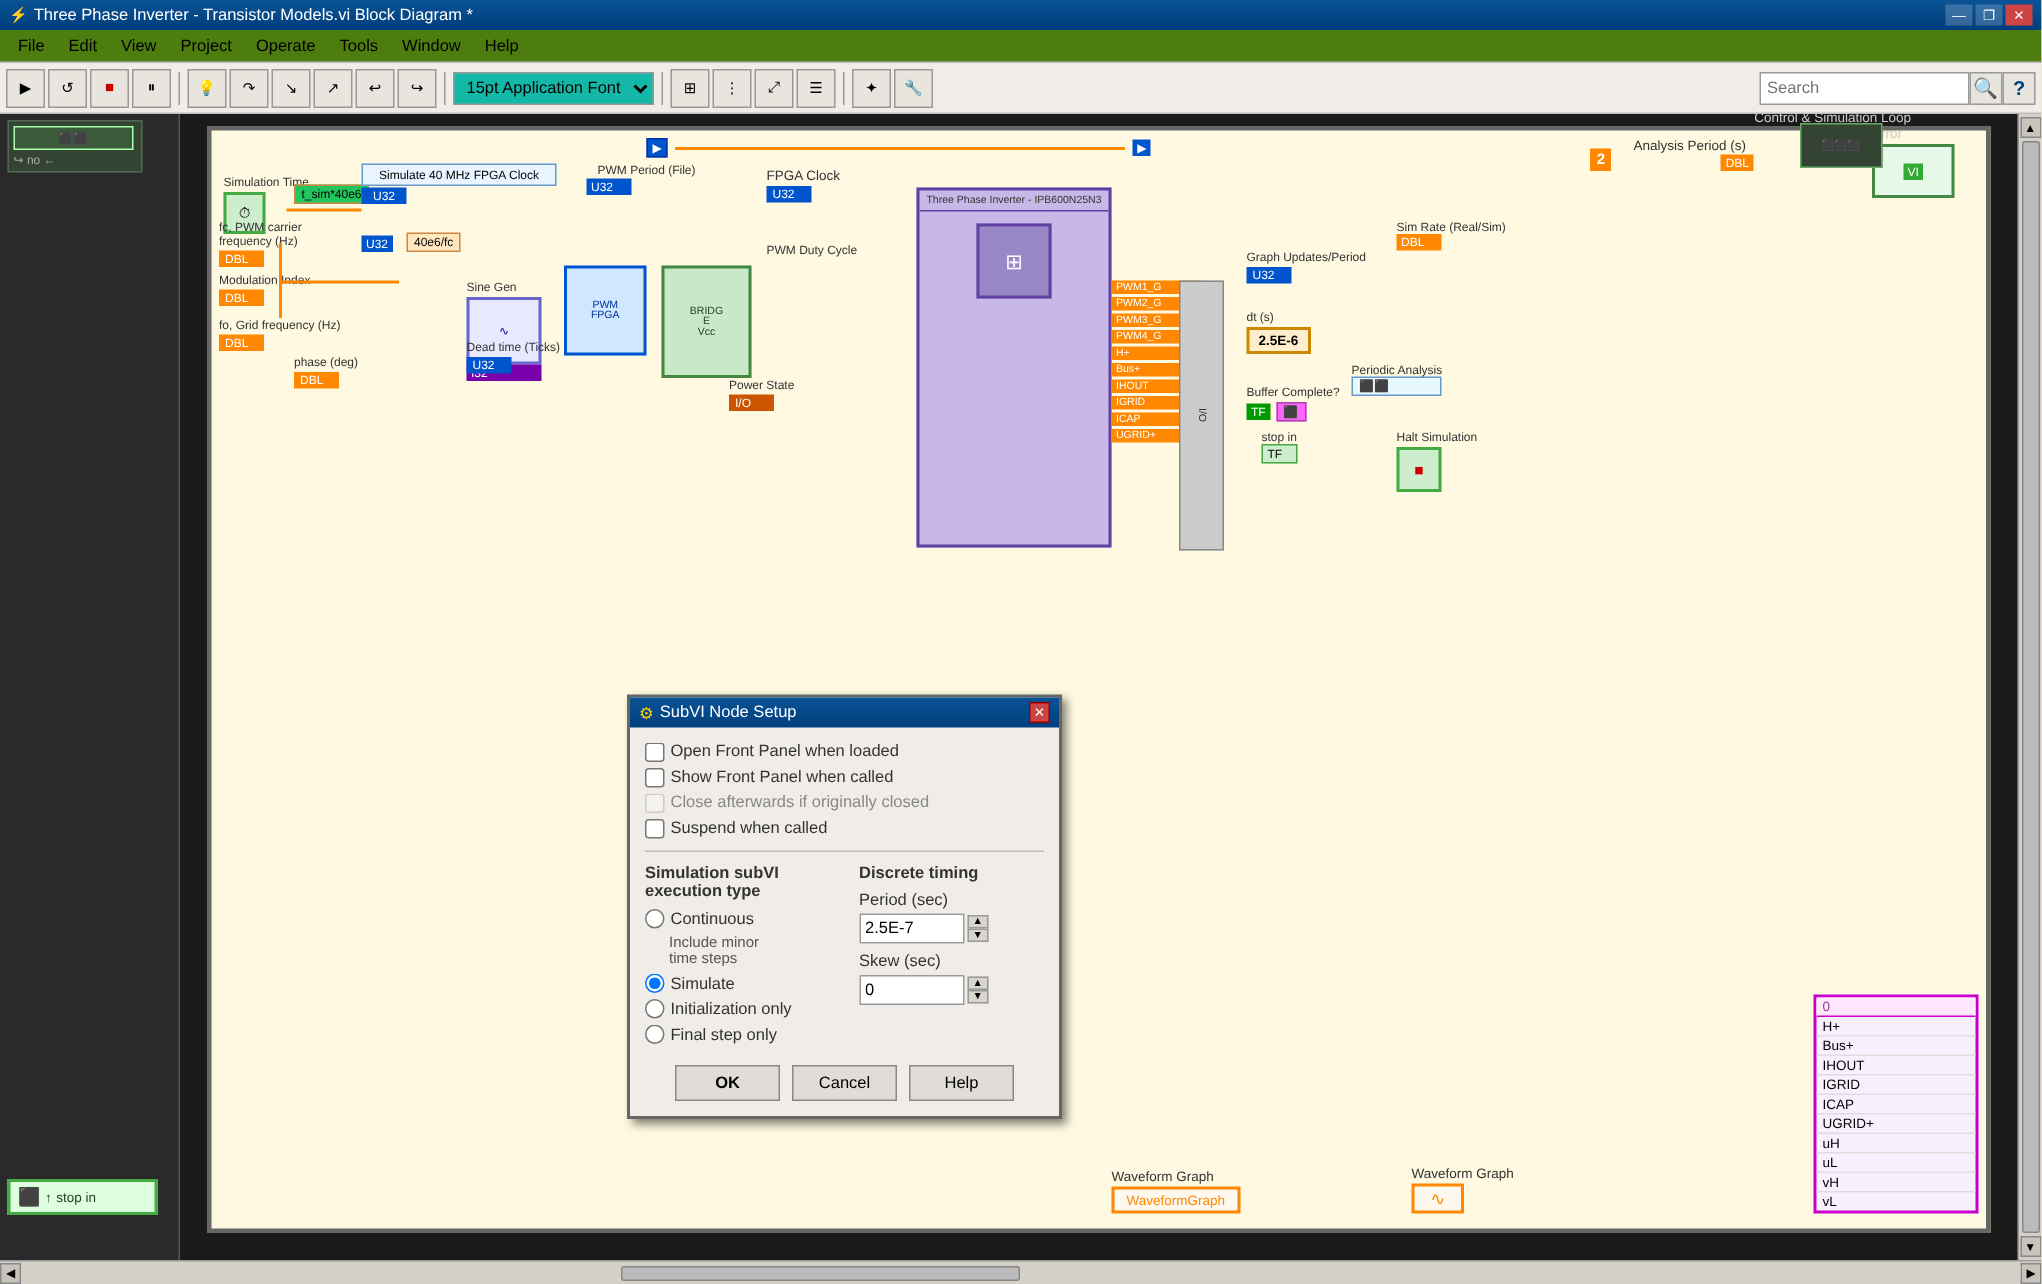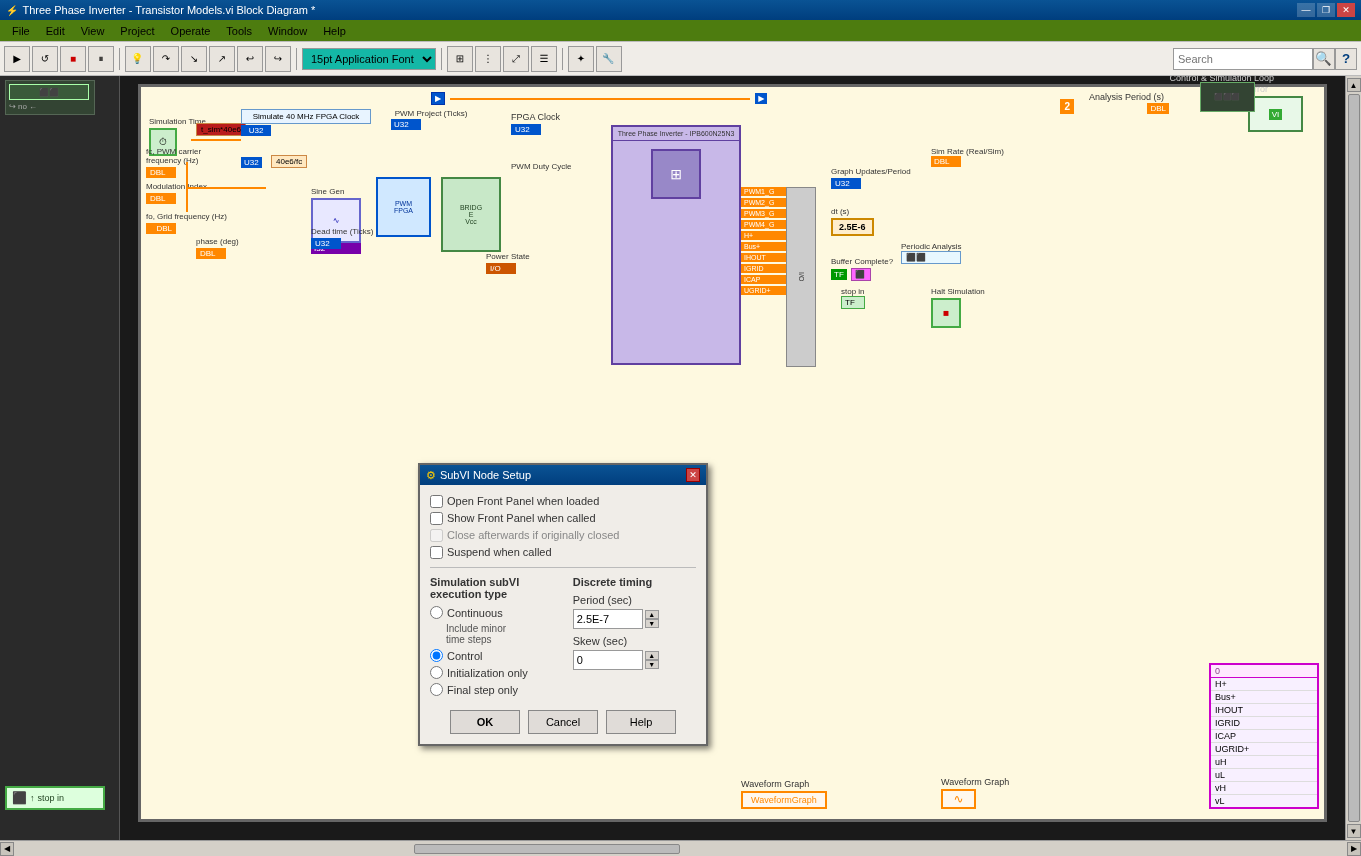--- a/index.html
+++ b/index.html
@@ -149,45 +149,45 @@
 
         <div style="position:absolute; top:5px; right:160px; font-size:9px; color:#333;">Analysis Period (s)</div>
         <div style="position:absolute; top:16px; right:155px; background:#ff8800; color:white; padding:1px 3px; font-size:8px;">DBL</div>
         <div style="position:absolute; top:12px; right:250px; background:#ff8800; color:white; padding:2px 4px; font-size:10px; font-weight:bold;">2</div>
 
         <div style="position:absolute; top:30px; left:8px;">
           <div style="font-size:8px; color:#333; margin-bottom:2px;">Simulation Time</div>
           <div style="background:#cceecc; border:2px solid #44aa44; width:28px; height:28px; display:flex; align-items:center; justify-content:center; font-size:10px;">⏱</div>
         </div>
 
-        <div style="position:absolute; top:36px; left:55px; background:#b91c1c; border:1px solid #cc8844; padding:1px 4px; font-size:8px;">t_sim*40e6</div>
+        <div style="position:absolute; top:36px; left:55px; background:#22c55e; border:1px solid #cc8844; padding:1px 4px; font-size:8px;">t_sim*40e6</div>
 
         <div style="position:absolute; top:22px; left:100px;">
           <div style="background:#e8f4ff; border:1px solid #6699cc; padding:2px 6px; font-size:8px; width:130px; text-align:center;">Simulate 40 MHz FPGA Clock</div>
           <div style="background:#0055cc; color:white; padding:1px 3px; font-size:8px; width:30px; text-align:center; margin-top:1px;">U32</div>
         </div>
 
         <div style="position:absolute; top:22px; left:250px;">
-          <div style="font-size:8px; color:#333; text-align:center; width:80px;">PWM Project (Ticks)</div>
+          <div style="font-size:8px; color:#333; text-align:center; width:80px;">PWM Period (File)</div>
           <div style="background:#0055cc; color:white; padding:1px 3px; font-size:8px; width:30px; margin-top:1px;">U32</div>
         </div>
 
         <div style="position:absolute; top:60px; left:5px;">
           <div style="font-size:8px; color:#333; margin-bottom:2px; width:90px;">fc, PWM carrier<br>frequency (Hz)</div>
           <div style="background:#ff8800; color:white; padding:1px 4px; font-size:8px; width:30px;">DBL</div>
         </div>
         <div style="position:absolute; top:70px; left:100px; background:#0055cc; color:white; padding:1px 3px; font-size:8px;">U32</div>
         <div style="position:absolute; top:68px; left:130px; background:#ffe8c0; border:1px solid #cc8844; padding:1px 4px; font-size:8px;">40e6/fc</div>
 
         <div style="position:absolute; top:95px; left:5px;">
           <div style="font-size:8px; color:#333; margin-bottom:2px;">Modulation Index</div>
           <div style="background:#ff8800; color:white; padding:1px 4px; font-size:8px; width:30px;">DBL</div>
         </div>
 
-        <div style="position:absolute; top:125px; left:5px;text-align:right;">
+        <div style="position:absolute; top:125px; left:5px;">
           <div style="font-size:8px; color:#333; margin-bottom:2px;">fo, Grid frequency (Hz)</div>
           <div style="background:#ff8800; color:white; padding:1px 4px; font-size:8px; width:30px;">DBL</div>
         </div>
 
         <div style="position:absolute; top:150px; left:55px;">
           <div style="font-size:8px; color:#333; margin-bottom:2px;">phase (deg)</div>
           <div style="background:#ff8800; color:white; padding:1px 4px; font-size:8px; width:30px;">DBL</div>
         </div>
 
         <div style="position:absolute; top:100px; left:170px;">
@@ -384,21 +384,21 @@
         <div class="dialog-section-label">Simulation subVI<br>execution type</div>
 
         <div class="radio-row">
           <input type="radio" name="exectype" id="r1" style="">
           <label for="r1">Continuous</label>
         </div>
         <div class="sub-label">Include minor<br>time steps</div>
 
         <div class="radio-row">
           <input type="radio" name="exectype" id="r2" checked="" style="">
-          <label for="r2">Control</label>
+          <label for="r2">Simulate</label>
         </div>
 
         <div class="radio-row">
           <input type="radio" name="exectype" id="r3" style="">
           <label for="r3">Initialization only</label>
         </div>
 
         <div class="radio-row">
           <input type="radio" name="exectype" id="r4" style="">
           <label for="r4">Final step only</label>

